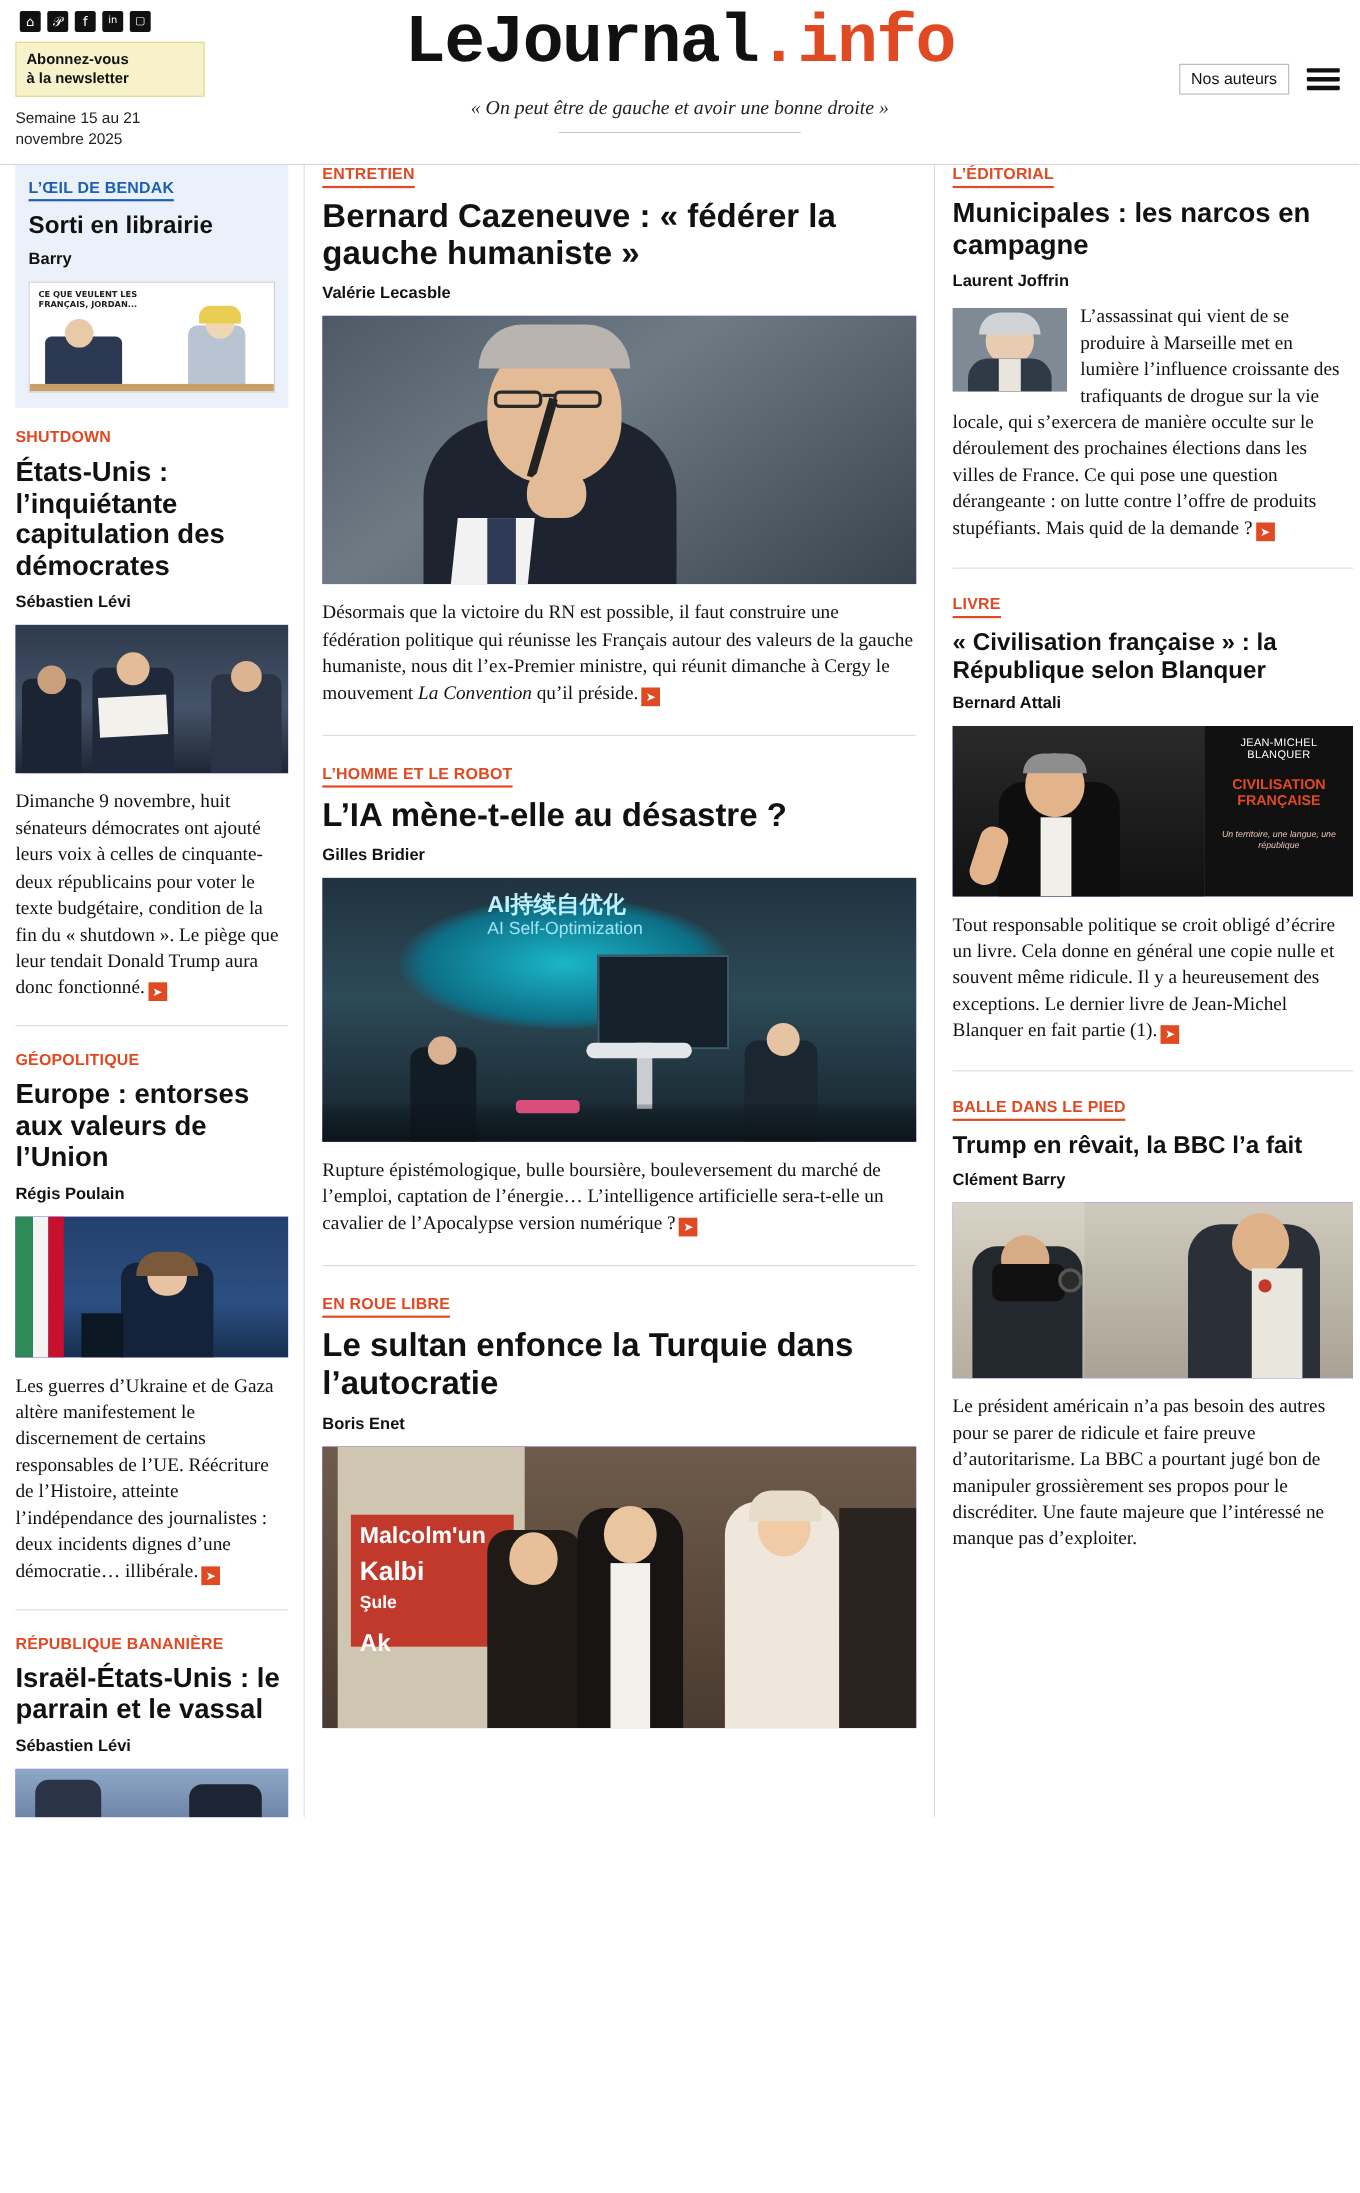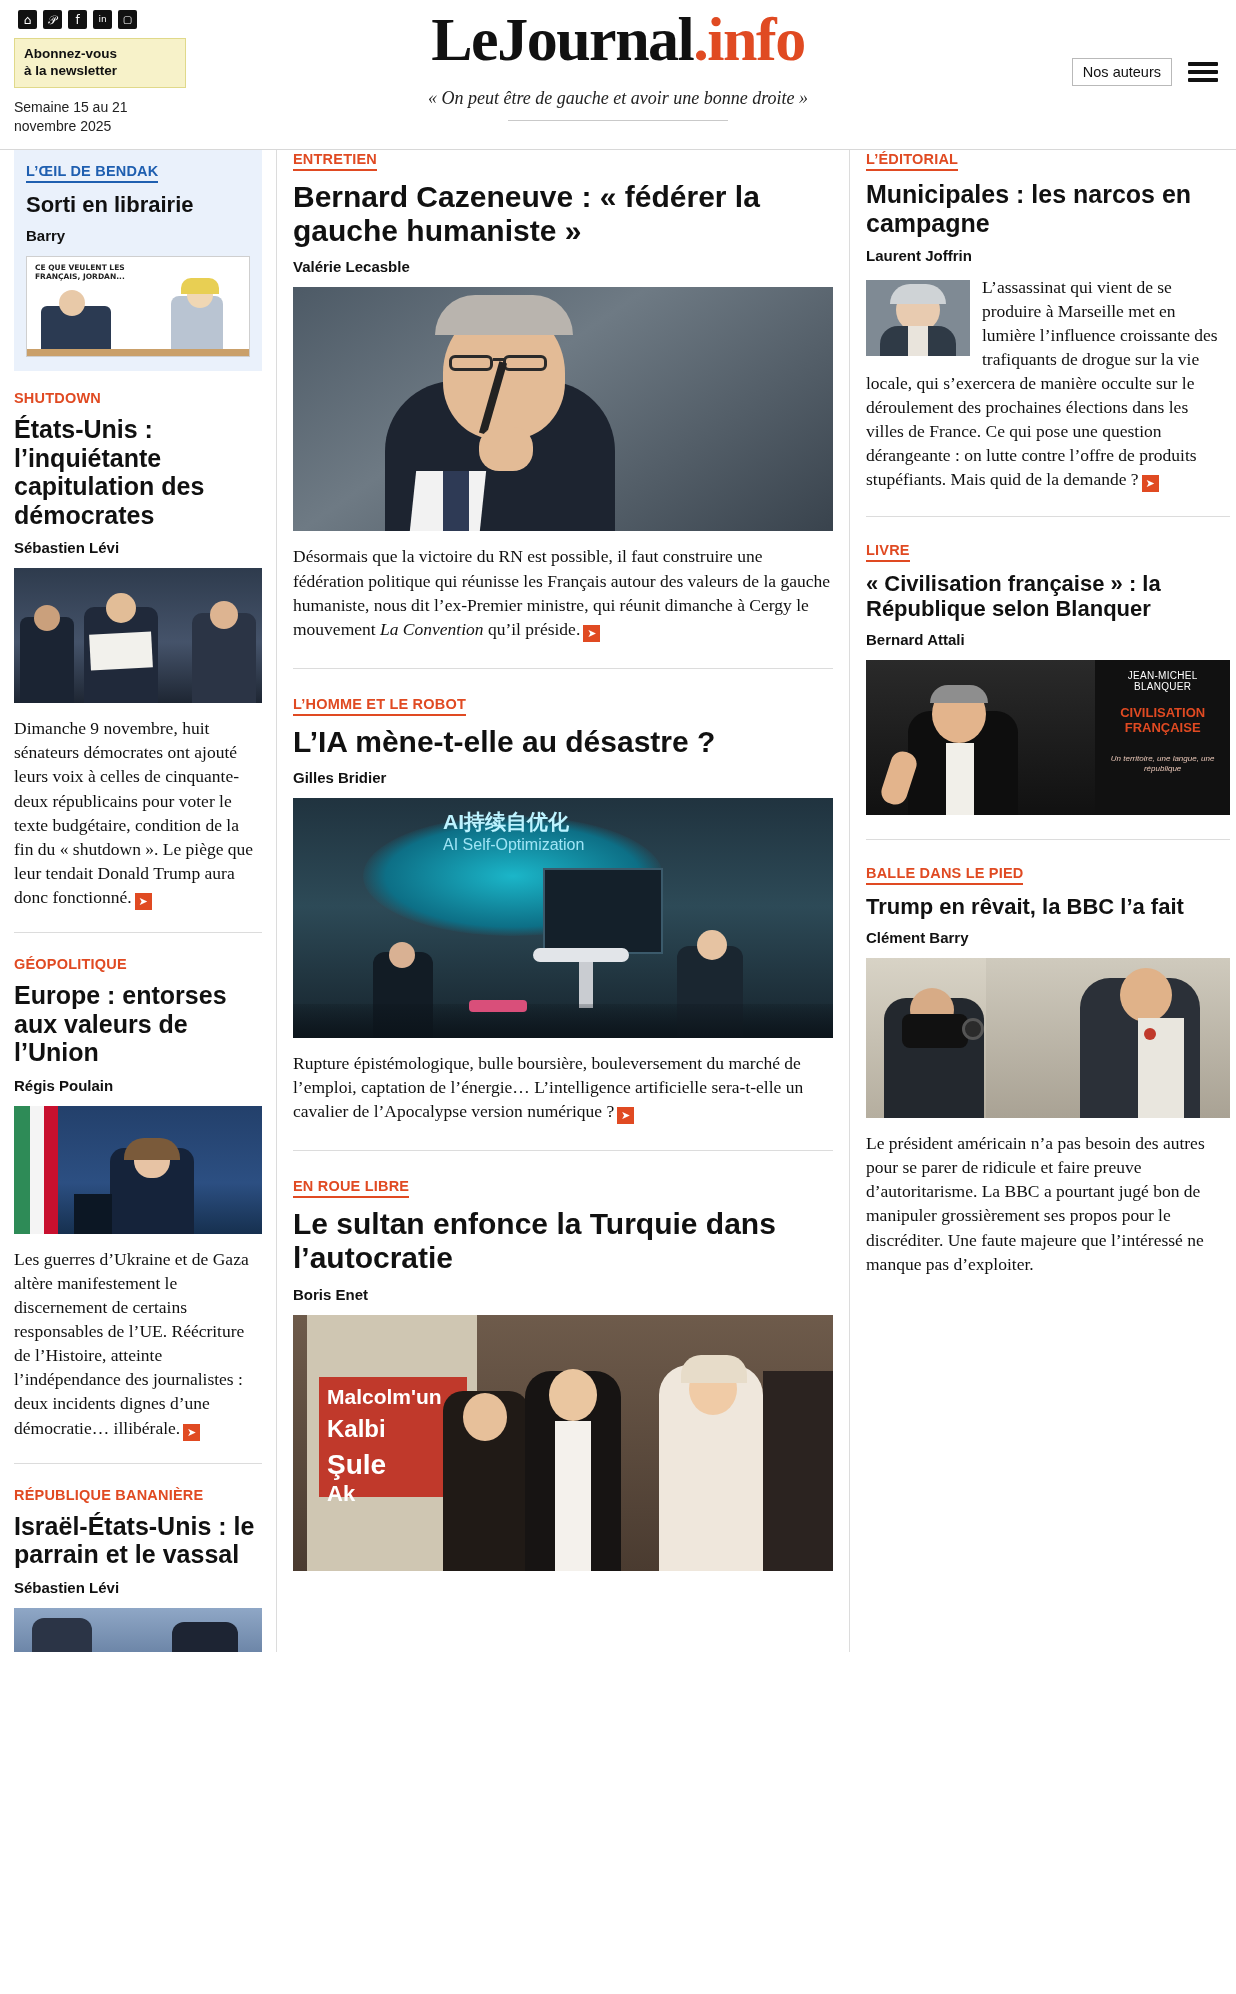--- a/index.html
+++ b/index.html
@@ -59,21 +59,21 @@
     color: #222;
     width: 190px;
   }
   .logo-block {
     position: absolute;
     left: 0; right: 0; top: 8px;
     text-align: center;
     pointer-events: none;
   }
   .logo {
-    font-family: Liberation Serif, serif;
+    font-family: Liberation Mono, monospace;
     font-weight: bold;
     font-size: 62px;
     letter-spacing: -1.5px;
     color: #111;
     line-height: 1;
   }
   .logo .dot-info { color: #e04a22; }
   .tagline {
     margin-top: 18px;
     font-family: "Liberation Serif", serif;
@@ -396,21 +396,21 @@
     <div>
       <div class="kicker">EN ROUE LIBRE</div>
       <h2 class="headline h-lg">Le sultan enfonce la Turquie dans l’autocratie</h2>
       <div class="byline">Boris Enet</div>
       <div class="photo" style="height:256px;">
         <div class="shade" style="background:linear-gradient(180deg,#6e5b4b 0%,#4a3b30 100%);"></div>
         <div style="position:absolute;left:14px;top:0;width:170px;bottom:0;background:#cfc6b2;"></div>
         <div style="position:absolute;left:26px;top:62px;width:148px;height:120px;background:#c0392b;"></div>
         <div style="position:absolute;left:34px;top:70px;color:#fff;font-family:'Liberation Sans',sans-serif;font-weight:bold;font-size:21px;">Malcolm'un</div>
         <div style="position:absolute;left:34px;top:100px;color:#fff;font-family:'Liberation Sans',sans-serif;font-weight:bold;font-size:24px;">Kalbi</div>
-        <div style="position:absolute;left:34px;top:134px;color:#fff;font-family:'Liberation Sans',sans-serif;font-weight:bold;font-size:28px;">Şule</div>
+        <div style="position:absolute;left:34px;top:134px;color:#fff;font-family:'Liberation Sans',sans-serif;font-weight:bold;font-size:16px;">Şule</div>
         <div style="position:absolute;left:34px;top:166px;color:#fff;font-family:'Liberation Sans',sans-serif;font-weight:bold;font-size:22px;">Ak</div>
         <div style="position:absolute;left:150px;bottom:0;width:86px;height:180px;background:#201a16;border-radius:20px 20px 0 0;"></div>
         <div style="position:absolute;left:170px;bottom:130px;width:44px;height:48px;background:#e7c09a;border-radius:50%;"></div>
         <div style="position:absolute;left:232px;bottom:0;width:96px;height:200px;background:#171413;border-radius:26px 26px 0 0;"></div>
         <div style="position:absolute;left:256px;bottom:150px;width:48px;height:52px;background:#eac6a0;border-radius:50%;"></div>
         <div style="position:absolute;left:262px;bottom:0;width:36px;height:150px;background:#f4f1ec;"></div>
         <div style="position:absolute;right:70px;bottom:0;width:104px;height:206px;background:#efe7dc;border-radius:30px 30px 0 0;"></div>
         <div style="position:absolute;right:96px;bottom:156px;width:48px;height:52px;background:#f0cba6;border-radius:50%;"></div>
         <div style="position:absolute;right:86px;bottom:188px;width:66px;height:28px;background:#e7dcc9;border-radius:20px 20px 0 0;"></div>
         <div style="position:absolute;right:0;bottom:0;width:70px;height:200px;background:#2b2320;"></div>
@@ -454,20 +454,21 @@
           <div style="position:absolute;left:80px;bottom:0;width:28px;height:72px;background:#f1efe9;"></div>
         </div>
         <div class="right">
           <div class="book-cover-text">
             <div class="a">JEAN-MICHEL BLANQUER</div>
             <div class="b">CIVILISATION FRANÇAISE</div>
             <div class="c">Un territoire, une langue, une république</div>
           </div>
         </div>
       </div>
+      <p class="dek"><span>Tout responsable politique se croit obligé d’écrire un livre. Cela donne en général une copie nulle et souvent même ridicule. Il y a heureusement des exceptions. Le dernier livre de Jean-Michel Blanquer en fait partie (1).</span><span class="arrow">➤</span></p>
     </div>
 
     <div class="hrule" style="margin:24px 0;"></div>
 
     <div>
       <div class="kicker">BALLE DANS LE PIED</div>
       <h2 class="headline h-sm">Trump en rêvait, la BBC l’a fait</h2>
       <div class="byline">Clément Barry</div>
       <div class="photo" style="height:160px;">
         <div class="shade" style="background:linear-gradient(180deg,#cfcabd 0%,#a9a294 100%);"></div>

